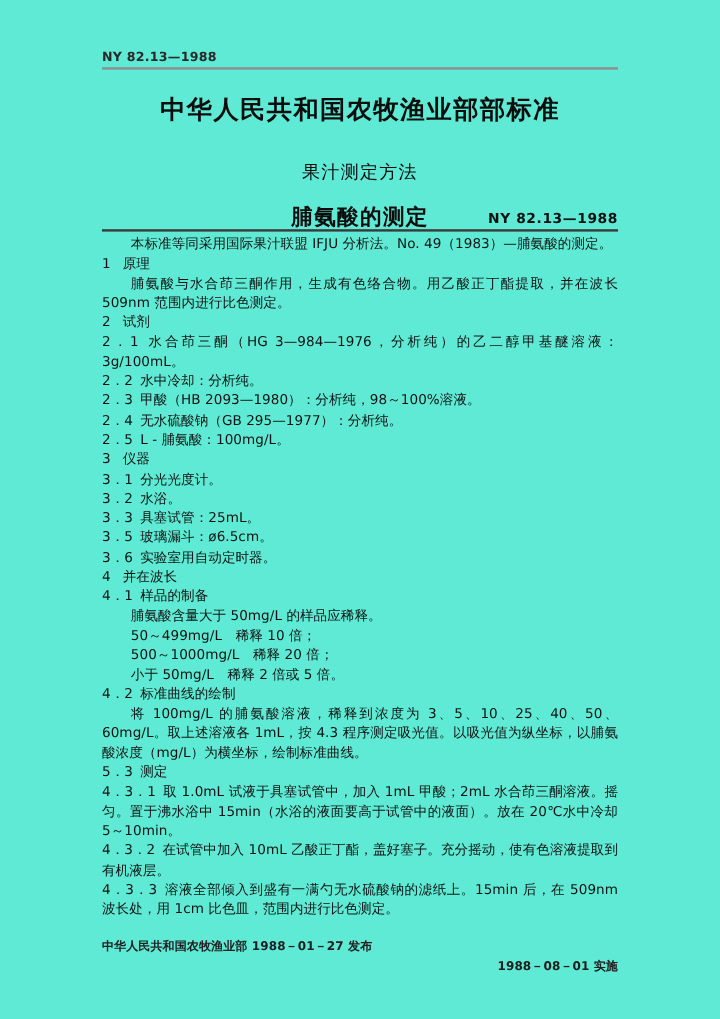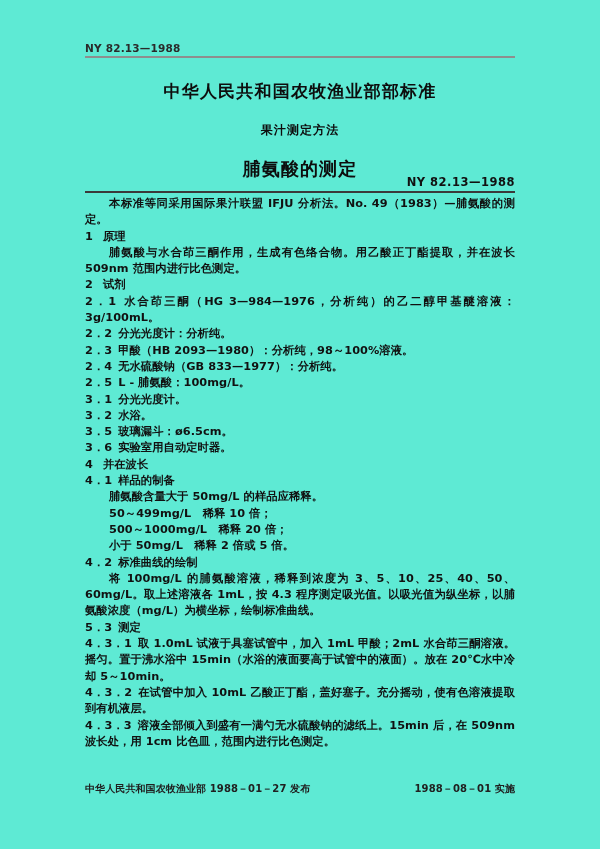--- a/index.html
+++ b/index.html
@@ -51,42 +51,42 @@
 
   
   .title-block {
     position: absolute;
     top: 76px;
     left: 0;
     width: 430px;
     text-align: center;
   }
   .title-main {
-    font-size: 17px;
+    font-size: 21px;
     font-weight: bold;
     letter-spacing: 1.2px;
     line-height: 30px;
     color: #0d0d0d;
   }
   .title-sub {
-    font-size: 12px;
+    font-size: 15px;
+    font-weight: normal;
+    letter-spacing: 1.1px;
+    line-height: 30px;
+    margin-top: 22px;
+    color: #0d0d0d;
+  }
+  .title-sub2 {
+    font-size: 18px;
     font-weight: bold;
     letter-spacing: 1.1px;
     line-height: 30px;
     margin-top: 9px;
     color: #0d0d0d;
   }
-  .title-sub2 {
-    font-size: 18px;
-    font-weight: bold;
-    letter-spacing: 1.1px;
-    line-height: 30px;
-    margin-top: 9px;
-    color: #0d0d0d;
-  }
 
   
   .std-no {
     position: absolute;
     top: 175px;
     left: 0;
     width: 430px;
     text-align: right;
     font-size: 11.5px;
     font-weight: bold;
@@ -103,21 +103,21 @@
   }
 
   
   .body-text {
     position: absolute;
     top: 196px;
     left: 0;
     width: 430px;
     font-size: 11.3px;
     line-height: 16.3px;
-    font-weight: bold;
+    font-weight: normal;
     color: #111;
     letter-spacing: 0.05px;
   }
   .p {
     margin: 0;
     text-align: justify;
     text-justify: inter-ideograph;
   }
   .p-ind {
     text-indent: 24px;
@@ -150,21 +150,21 @@
   }
   .footer-left {
     position: absolute;
     left: 0;
     top: 0;
     white-space: nowrap;
   }
   .footer-right {
     position: absolute;
     right: 0;
-    top: 0;
+    top: 16px;
     white-space: nowrap;
   }
 </style>
 </head>
 <body>
 
 <div id="page">
   <div class="sheet">
 
     <div class="run-head">NY 82.13—1988</div>
@@ -178,26 +178,28 @@
 
     <div class="std-no">NY  82.13—1988</div>
     <div class="rule-mid"></div>
 
     <div class="body-text" id="body-text">
         <div class="p p-ind">本标准等同采用国际果汁联盟 IFJU 分析法。No. 49（1983）—脯氨酸的测定。</div>
         <div class="p sec-h"><span>1</span><span class="gap"></span><span>原理</span></div>
         <div class="p p-ind">脯氨酸与水合茚三酮作用，生成有色络合物。用乙酸正丁酯提取，并在波长 509nm 范围内进行比色测定。</div>
         <div class="p sec-h"><span>2</span><span class="gap"></span><span>试剂</span></div>
         <div class="p"><span>2．1</span><span class="gap-s"></span><span>水合茚三酮（HG 3—984—1976，分析纯）的乙二醇甲基醚溶液：3g/100mL。</span></div>
-        <div class="p"><span>2．2</span><span class="gap-s"></span><span>分光光度计：分析纯。</span></div>
+        <div class="p"><span>2．2</span><span class="gap-s"></span><span>水中冷却：分析纯。</span></div>
         <div class="p"><span>2．3</span><span class="gap-s"></span><span>甲酸（HB 2093—1980）：分析纯，98～100%溶液。</span></div>
-        <div class="p"><span>2．4</span><span class="gap-s"></span><span>无水硫酸钠（GB 833—1977）：分析纯。</span></div>
+        <div class="p"><span>2．4</span><span class="gap-s"></span><span>无水硫酸钠（GB 295—1977）：分析纯。</span></div>
         <div class="p"><span>2．5</span><span class="gap-s"></span><span>L - 脯氨酸：100mg/L。</span></div>
+        <div class="p sec-h"><span>3</span><span class="gap"></span><span>仪器</span></div>
         <div class="p"><span>3．1</span><span class="gap-s"></span><span>分光光度计。</span></div>
         <div class="p"><span>3．2</span><span class="gap-s"></span><span>水浴。</span></div>
+        <div class="p"><span>3．3</span><span class="gap-s"></span><span>具塞试管：25mL。</span></div>
         <div class="p"><span>3．5</span><span class="gap-s"></span><span>玻璃漏斗：ø6.5cm。</span></div>
         <div class="p"><span>3．6</span><span class="gap-s"></span><span>实验室用自动定时器。</span></div>
         <div class="p sec-h"><span>4</span><span class="gap"></span><span>并在波长</span></div>
         <div class="p"><span>4．1</span><span class="gap-s"></span><span>样品的制备</span></div>
         <div class="p p-ind2">脯氨酸含量大于 50mg/L 的样品应稀释。</div>
         <div class="p p-ind2">50～499mg/L　稀释 10 倍；</div>
         <div class="p p-ind2">500～1000mg/L　稀释 20 倍；</div>
         <div class="p p-ind2">小于 50mg/L　稀释 2 倍或 5 倍。</div>
         <div class="p"><span>4．2</span><span class="gap-s"></span><span>标准曲线的绘制</span></div>
         <div class="p p-ind">将 100mg/L 的脯氨酸溶液，稀释到浓度为 3、5、10、25、40、50、60mg/L。取上述溶液各 1mL，按 4.3 程序测定吸光值。以吸光值为纵坐标，以脯氨酸浓度（mg/L）为横坐标，绘制标准曲线。</div>

